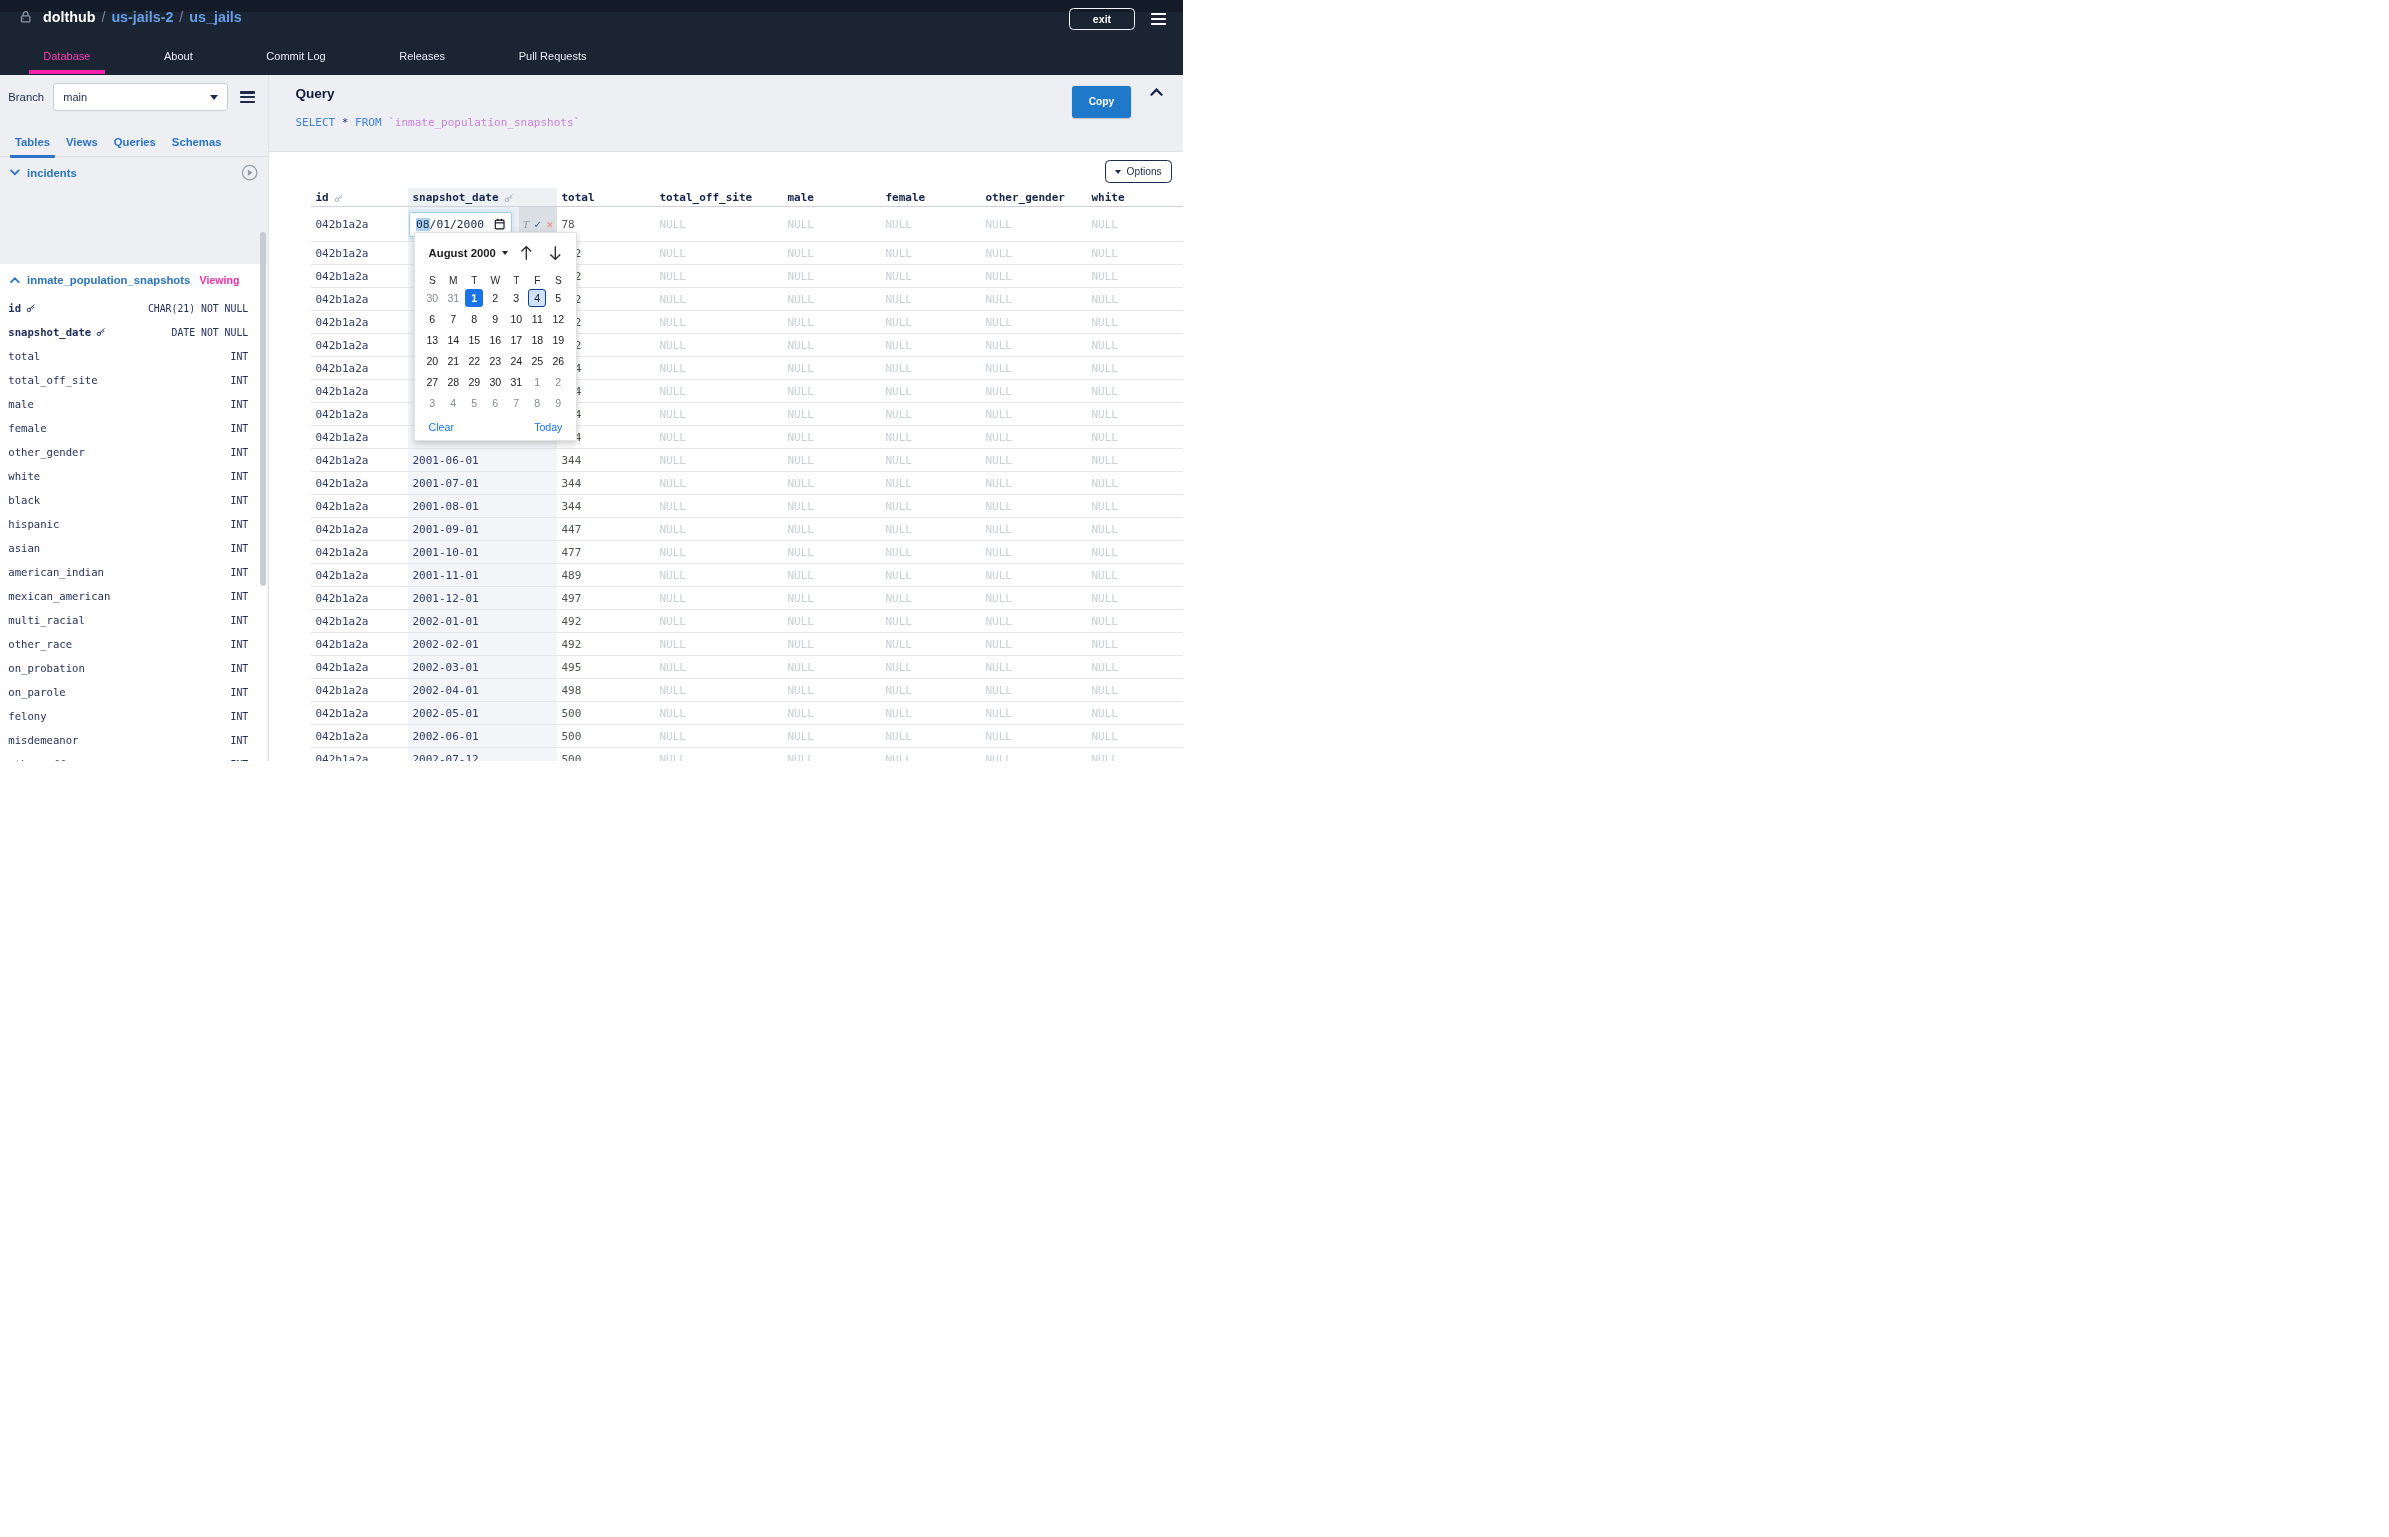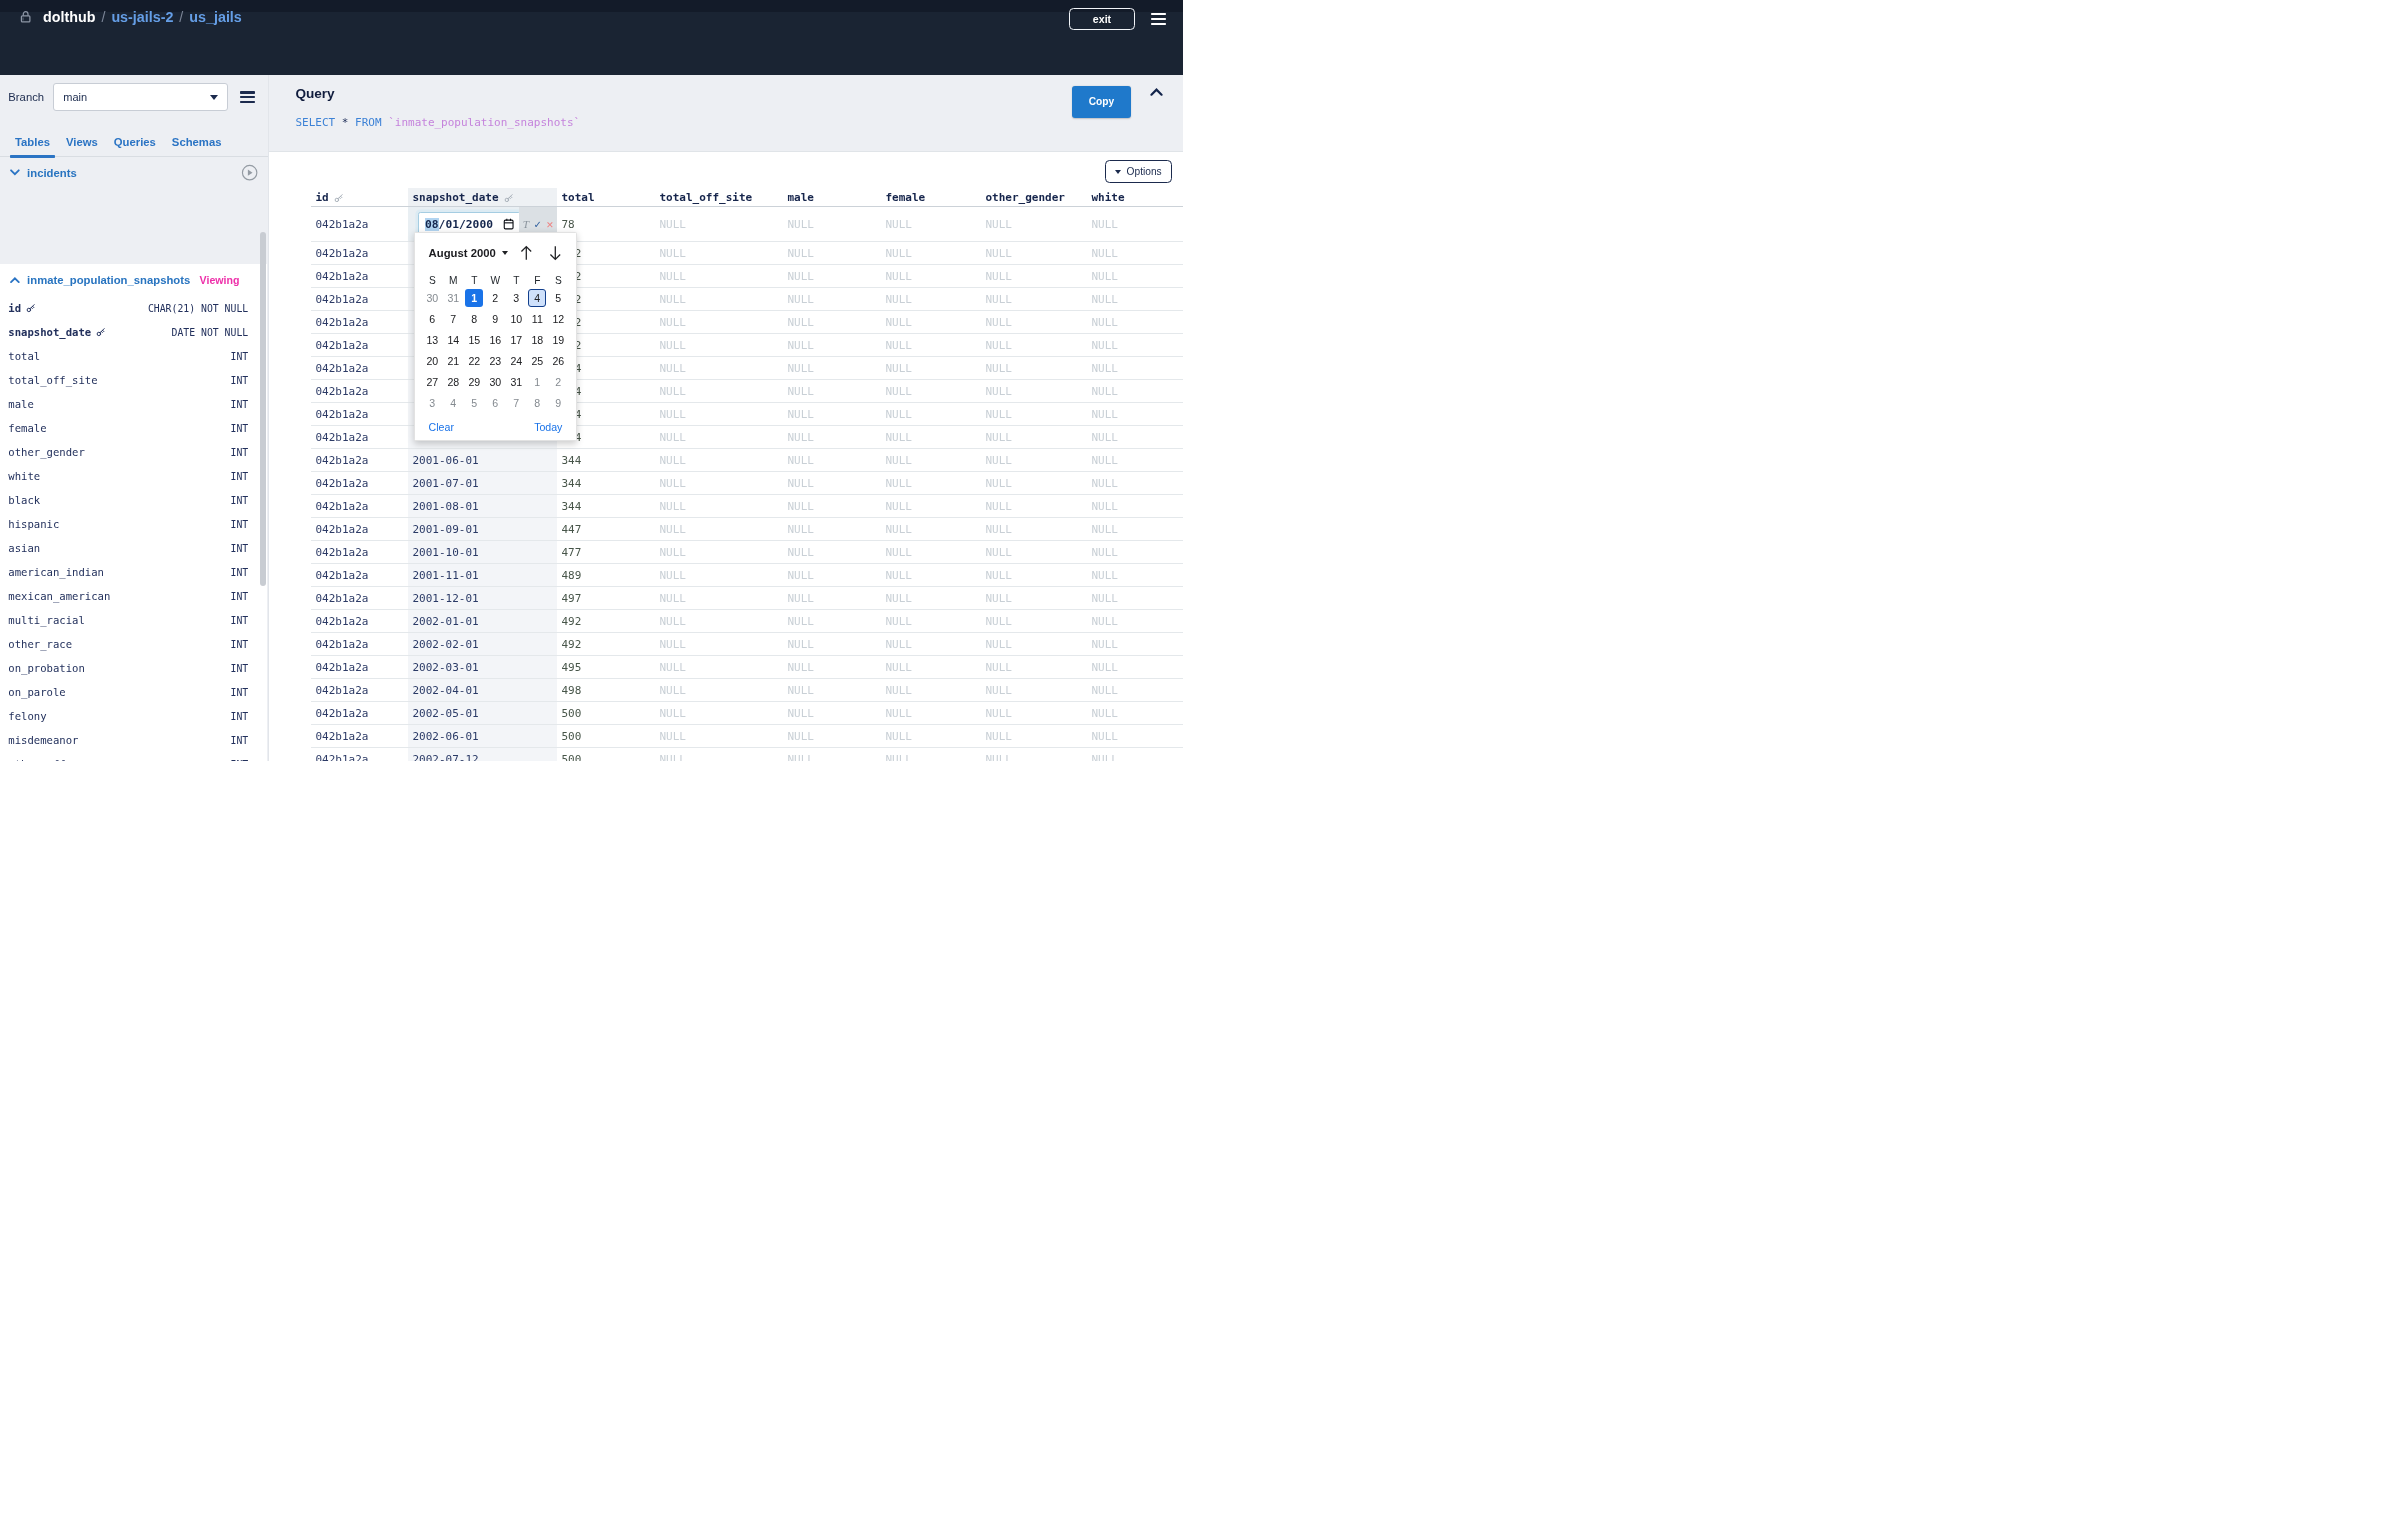--- a/index.html
+++ b/index.html
@@ -72,23 +72,23 @@
   .g-head .cell.c-date { background:#eef1f4; }
   .body-row { height:23px; border-bottom:0.8px solid #e4e8eb; }
   .body-row .c-date { background:#f3f5f8; align-self:stretch; display:flex; align-items:center; }
   .c-id { color:#2d3b66; }
   .c-date { color:#2a3a66; }
   .c-total { color:#475549; }
   .c-null { color:#c9d0d6; }
   .c-total.partial { padding-left:calc(4.5px + 2ch); }
   .edit-row { height:35px; border-bottom:0.8px solid #e4e8eb; }
   .edit-row .c-date { background:#e9eff3; position:relative; align-self:stretch; display:flex; align-items:center; padding-left:0; }
-  .date-input { margin-left:10px; width:103px; height:25px; background:#fff; border:1.1px solid #a5cde2; border-radius:2.3px;
+  .date-input { margin-left:1px; width:103px; height:25px; background:#fff; border:1.1px solid #a5cde2; border-radius:2.3px;
                 box-shadow:0 0 0 2.6px #dcebf3; display:flex; align-items:center; padding:8px 6px;
-                font-family:"DejaVu Sans Mono", monospace; font-size:11.3px; font-weight:700; color:#15264d; cursor:text; }
+                font-family:"DejaVu Sans Mono", monospace; font-size:11.3px; font-weight:400; color:#15264d; cursor:text; }
   .date-input .sel { background:#b1d4f1; }
   .date-input .cal-ic { margin-left:auto; cursor:pointer; }
   .edit-actions { position:absolute; right:0; top:0; bottom:0; width:38px; background:#dbe0e4; display:flex; align-items:center; justify-content:center; gap:5.3px; }
   .act-t { font-family:"Liberation Serif", serif; font-style:italic; font-size:11.3px; color:#8d969f; cursor:pointer; }
   .act-ok { font-size:11.3px; font-weight:700; color:#2f5f9e; cursor:pointer; }
   .act-x { font-size:11.3px; color:#ef8282; cursor:pointer; }
 
   
   .datepicker { position:absolute; left:414px; top:232px; width:163px; height:209px; background:#fff; z-index:40;
                 border:0.8px solid #e2e2e2; box-shadow:0 2.3px 7.5px rgba(0,0,0,.2); border-radius:1.5px; }
@@ -128,20 +128,27 @@
     <span class="crumb-link">us-jails-2</span>
     <span class="crumb-sep">/</span>
     <span class="crumb-link">us_jails</span>
   </div>
   <button class="exit-btn">exit</button>
   <div class="top-menu">
       <i></i>
       <i></i>
       <i></i>
     </div>
+  <div class="nav-row" id="nav-tabs">
+      <div class="nav-tab active">Database</div>
+      <div class="nav-tab">About</div>
+      <div class="nav-tab">Commit Log</div>
+      <div class="nav-tab">Releases</div>
+      <div class="nav-tab">Pull Requests</div>
+    </div>
 </div>
 
 <div class="sidebar">
   <div class="branch-row">
     <span class="branch-label">Branch</span>
     <div class="branch-select">
       <span>main</span>
       <span class="caret"></span>
     </div>
     <div class="side-menu">

